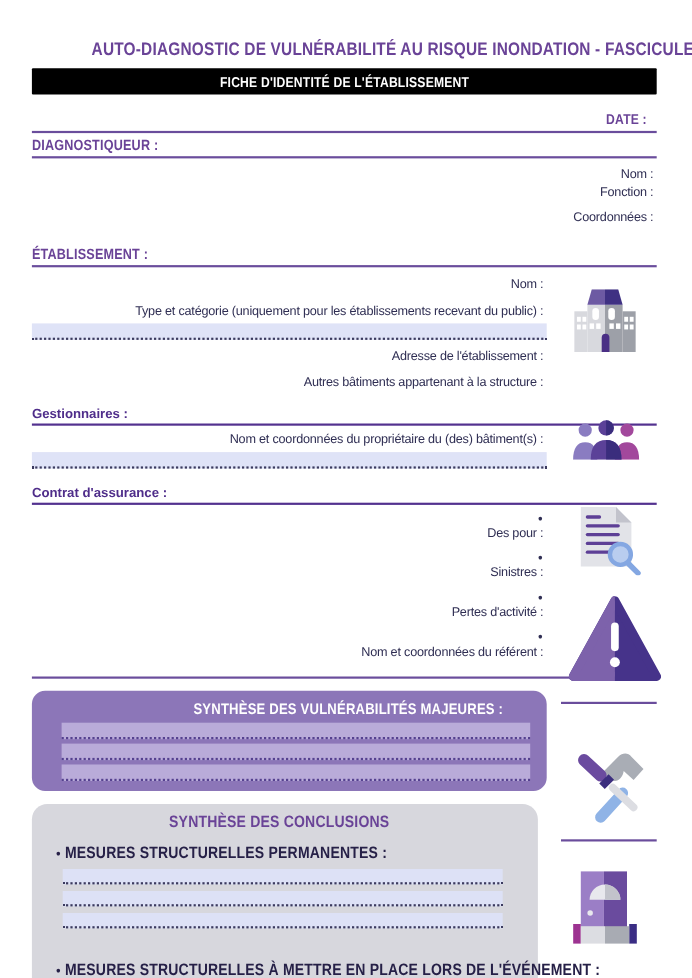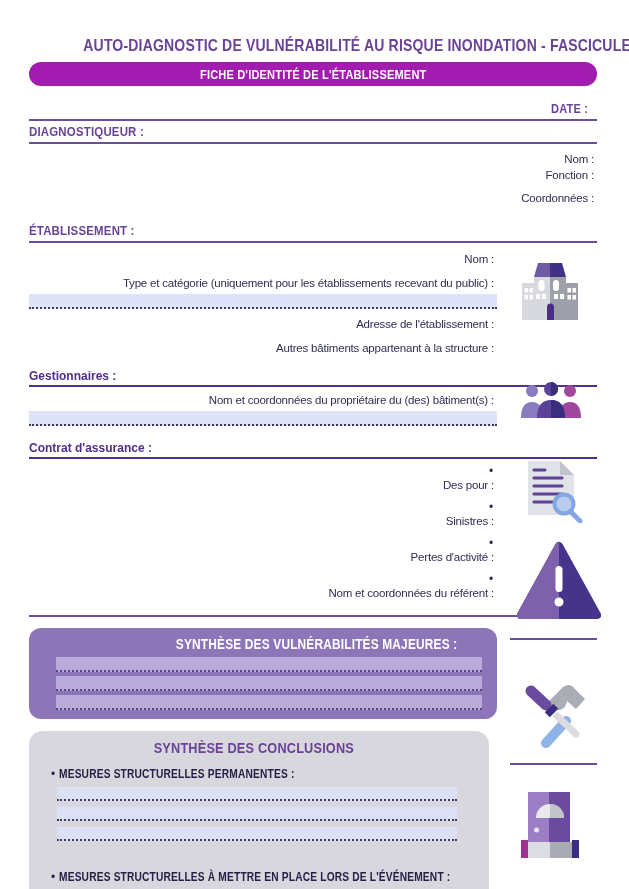--- a/index.html
+++ b/index.html
@@ -9,21 +9,21 @@
     font-family:"Liberation Sans", sans-serif; color:#2f2e53; overflow:hidden;
   }
   .flow { position:absolute; left:29px; top:0; width:568px; }
 
   
   .cond { display:inline-block; white-space:nowrap; font-weight:bold;
           transform:scaleX(0.85); transform-origin:0 50%; letter-spacing:.2px; }
   .cond.center { transform-origin:50% 50%; }
 
   .doc-title { margin-top:36px; text-align:center; color:#6a4397; font-size:16.5px; }
-  .banner { margin-top:7px; height:24px; background:#a21caf; border-radius:12px;
+  .banner { margin-top:7px; height:24px; background:#000000; border-radius:1px;
             display:flex; align-items:center; justify-content:center;
             color:#fff; font-size:13px; }
 
   .hr-main { border:none; border-top:2px solid #6a4d9c; margin-top:3px; }
   .hr-thin { border:none; border-top:2px solid #53318f; margin-top:2px; }
 
   .sec-head { margin-top:3px; color:#6a4397; font-size:13.5px; }
   .sub-head { margin-top:12px; color:#4f2d8a; font-weight:bold; font-size:12px; }
 
   .row { display:flex; align-items:flex-end; font-size:11.5px; letter-spacing:-0.2px;flex-direction:column; }
@@ -41,21 +41,21 @@
   
   .vuln-box { margin-top:11px; width:468px; background:#8c76b8; border-radius:12px;
               padding:8px 15px 9px 27px; }
   .vuln-title { text-align:right; color:#fff; font-size:14px; margin-bottom:5px; }
   .vuln-line { height:15px; background:#b9abd9; border-bottom:2px dotted #55418f; margin-top:4px; }
 
   
   .concl-box { margin-top:12px; width:460px; background:#d7d7dd; border-radius:14px;
                padding:8px 32px 10px 22px; }
   .concl-title { text-align:center; color:#6a4397; font-size:15px; }
-  .m-head { margin-top:11px; color:#262047; font-size:12px; display:flex; align-items:center; }
+  .m-head { margin-top:11px; color:#262047; font-size:15px; display:flex; align-items:center; }
   .g-line { height:14px; background:#dde1f6; border-bottom:2px dotted #3b3a5e; margin-top:6px; margin-left:6px; }
 
   
   .rail-item { position:absolute; }
   .rail-line { position:absolute; left:510px; width:87px; border:none; border-top:2px solid #6a4d9c; }
 </style>
 </head>
 <body>
 
 <div class="page">

